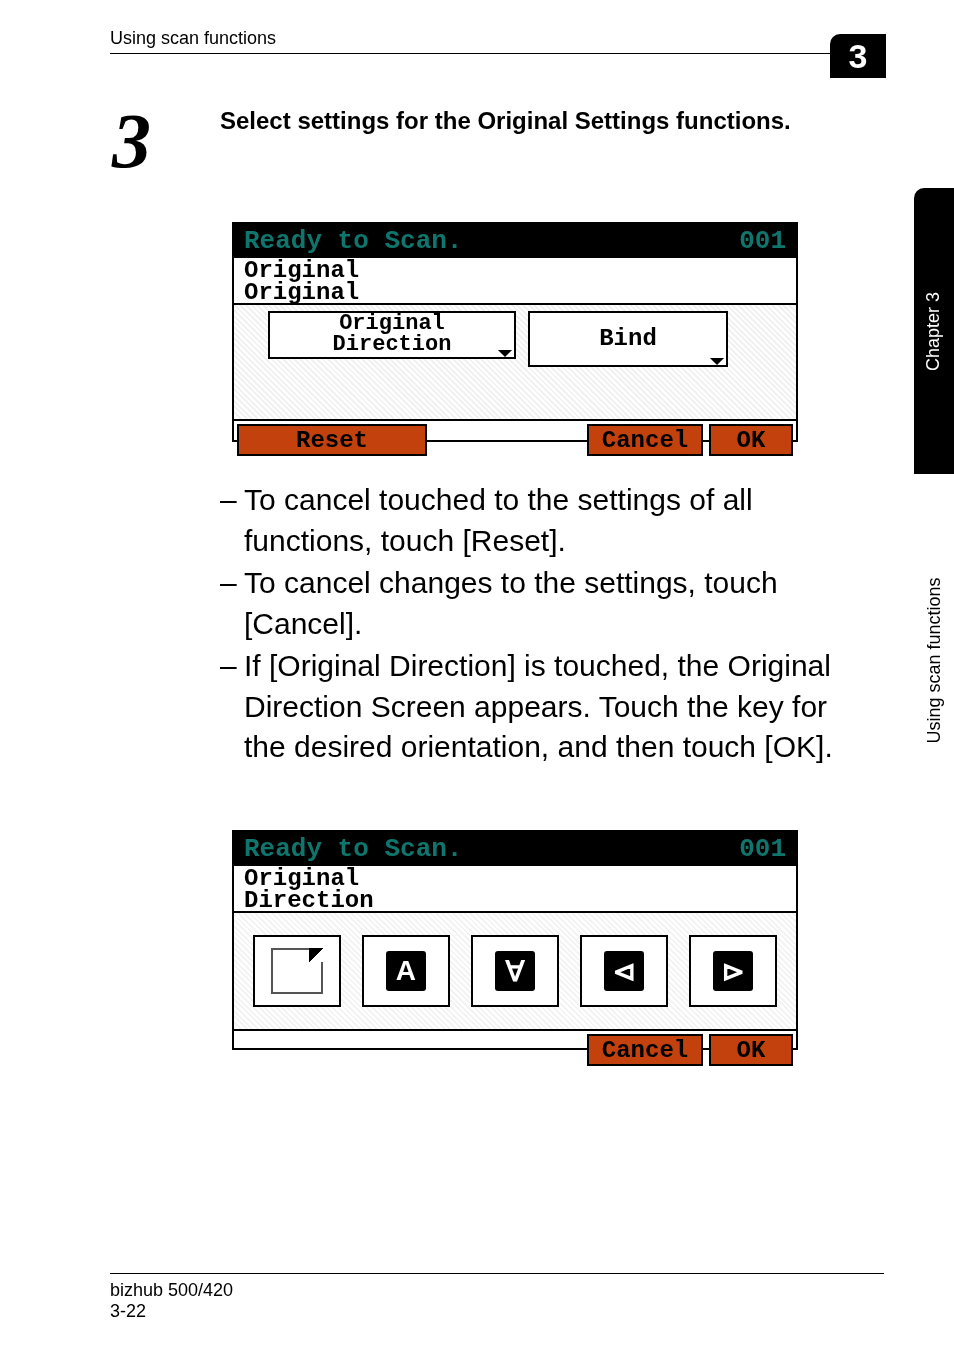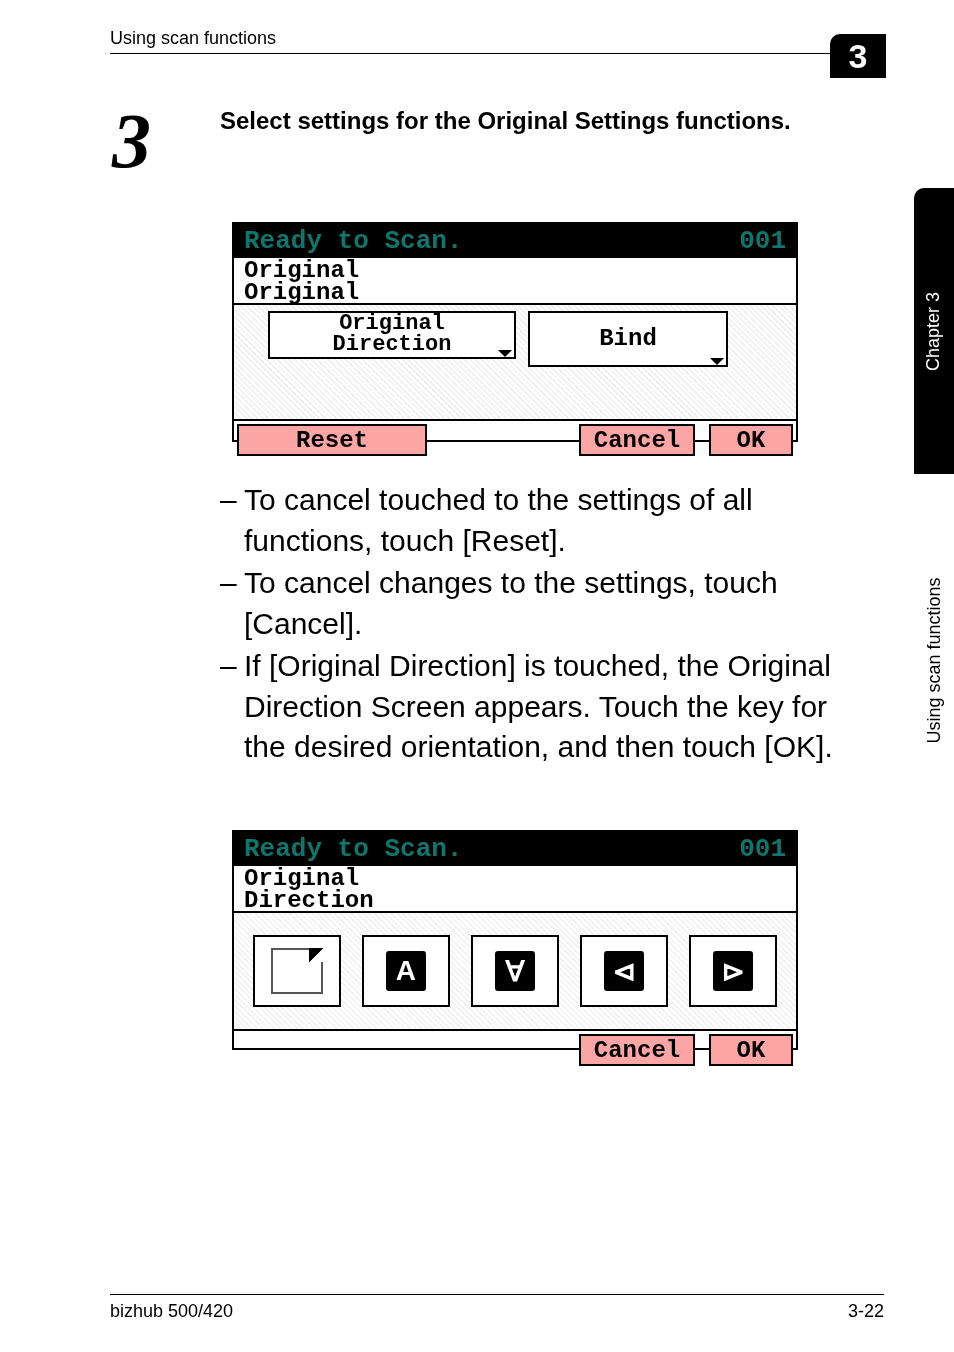--- a/index.html
+++ b/index.html
@@ -124,33 +124,33 @@
   .cb-bind    { top: 6px; left: 294px; width: 200px; height: 56px; font-size: 24px; }
 
   .p-foot1 {
     display: flex;
     justify-content: space-between;
     border-top: 2px solid #000;
     height: 40px;
   }
   .fbtn {
     border: 2px solid #000;
-    background: #fca5a5;
+    background: #c2410c;
     font-family: "Courier New", monospace;
     font-weight: bold;
     font-size: 24px;
     display: flex;
     align-items: center;
     justify-content: center;
     margin: 3px;
   }
   .fbtn.reset  { width: 190px; }
   .fbtn.cancel { width: 116px; }
   .fbtn.ok     { width: 84px; }
-  .foot-right { display: flex; gap: 8px; }
+  .foot-right { display: flex; }
 
   
   .bullets {
     position: absolute;
     top: 480px;
     left: 220px;
     right: 80px;
     font-size: 30px;
     line-height: 1.35;
   }
@@ -251,20 +251,21 @@
   .ftr {
     position: absolute;
     bottom: 30px;
     left: 110px;
     right: 70px;
     border-top: 1px solid #000;
     display: flex;
     justify-content: space-between;
     font-size: 18px;
     padding-top: 6px;
+    flex-direction: column;
   }
 </style>
 </head>
 <body>
 
 <div class="hdr">
   <span>Using scan functions</span>
   <span class="hdr-num">3</span>
 </div>
 

